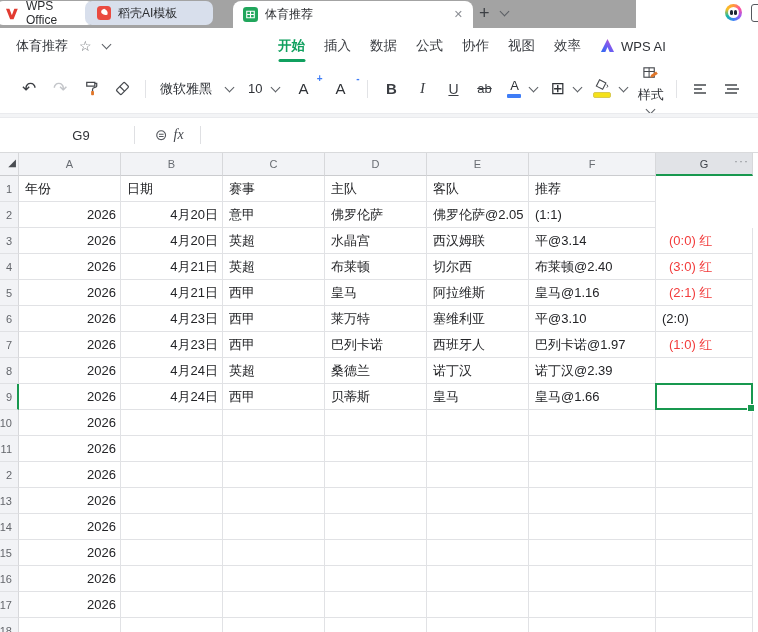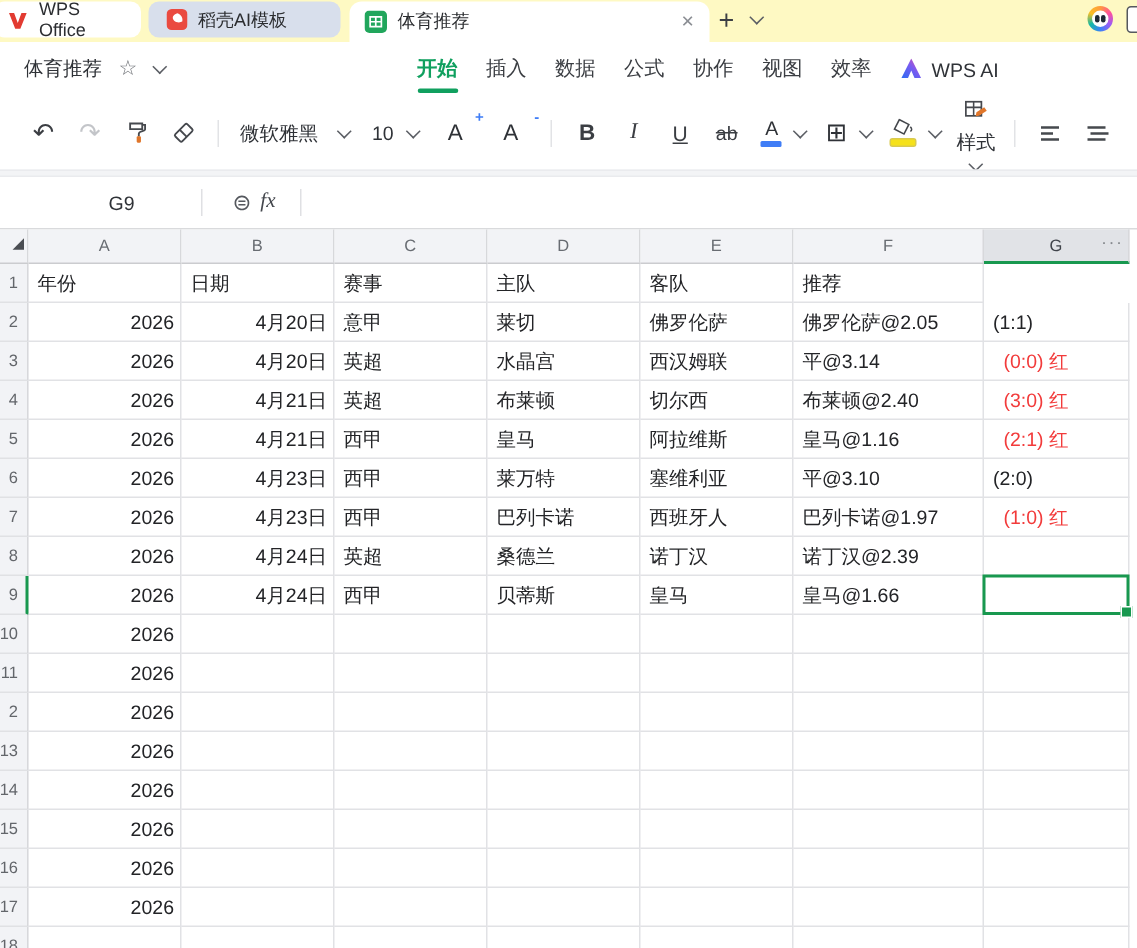--- a/index.html
+++ b/index.html
@@ -2,25 +2,25 @@
 <html><head>
 <meta charset="utf-8">
 <style>
   html,body{margin:0;padding:0;}
   body{
     width:758px;height:632px;position:relative;overflow:hidden;background:#fff;
     font-family:"Liberation Sans","DejaVu Sans",sans-serif;
     -webkit-font-smoothing:antialiased;
   }
   
-  .tabbar{position:absolute;left:0;top:0;width:758px;height:28px;background:#fef9c3;}
+  .tabbar{position:absolute;left:0;top:0;width:636px;height:28px;background:#a3a3a3;}
   .tab{position:absolute;top:1px;height:24px;display:flex;align-items:center;gap:7px;
        padding:0 10px;border-radius:7px;font-size:12px;color:#2b2d30;box-sizing:border-box;}
   .tab1{left:-4px;width:98px;background:#fff;}
-  .tab2{left:99px;width:128px;background:#d8dfec;padding-left:12px;}
+  .tab2{left:85px;width:128px;background:#d8dfec;padding-left:12px;}
   .tab3{left:233px;width:240px;height:27px;background:#fff;border-radius:8px 8px 0 0;}
   .tab .close{margin-left:auto;font-size:11px;color:#8b8e94;}
   .newtab{position:absolute;left:479px;top:2px;font-size:18px;color:#3c3f44;line-height:22px;}
   .chev{display:inline-block;width:6px;height:6px;border-right:1.4px solid #5b5e64;
         border-bottom:1.4px solid #5b5e64;transform:rotate(45deg);margin-top:-3px;}
   .newtab-chev{position:absolute;left:501px;top:11px;}
   .ai-avatar{position:absolute;left:725px;top:4px;width:17px;height:17px;border-radius:50%;
       background:conic-gradient(#ff9a3c,#ff4f9e,#9b5cf6,#3b82f6,#14b8a6,#fbbf24,#ff9a3c);}
   .ai-avatar::before{content:'';position:absolute;inset:3px;border-radius:50%;background:#fdfdfd;}
   .ai-avatar i{position:absolute;width:2.6px;height:5.5px;background:#1d2735;border-radius:2px;top:5.5px;}
@@ -280,21 +280,20 @@
         <div class="cell">赛事</div>
         <div class="cell">主队</div>
         <div class="cell">客队</div>
         <div class="cell">推荐</div>
       </div>
       <div class="grid-row">
         <div class="row-hdr">2</div>
         <div class="cell num">2026</div>
         <div class="cell num">4月20日</div>
         <div class="cell">意甲</div>
-        <div class="cell">莱切</div>
         <div class="cell">佛罗伦萨</div>
         <div class="cell">佛罗伦萨@2.05</div>
         <div class="cell">(1:1)</div>
       </div>
       <div class="grid-row">
         <div class="row-hdr">3</div>
         <div class="cell num">2026</div>
         <div class="cell num">4月20日</div>
         <div class="cell">英超</div>
         <div class="cell">水晶宫</div>

